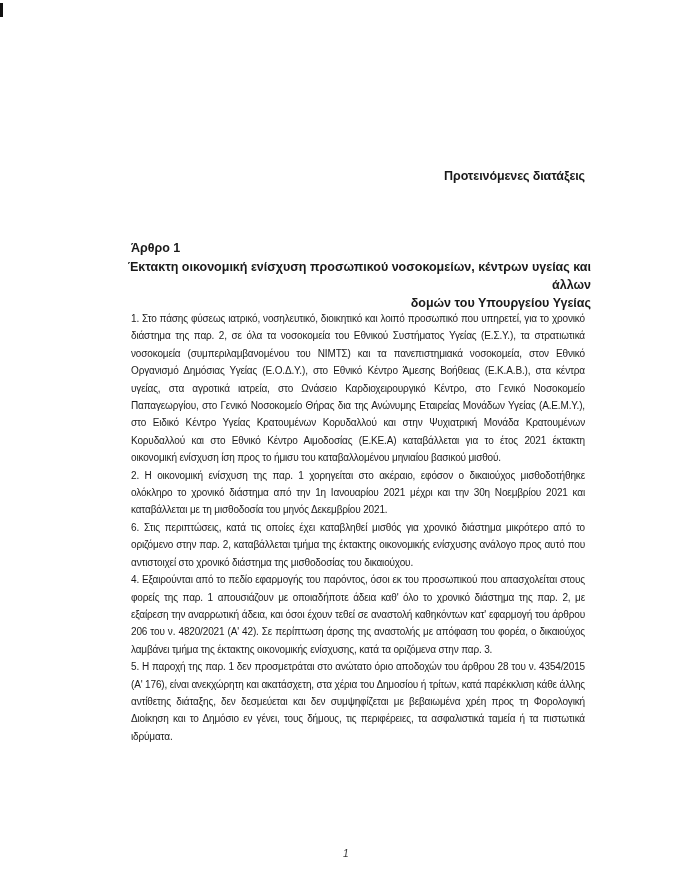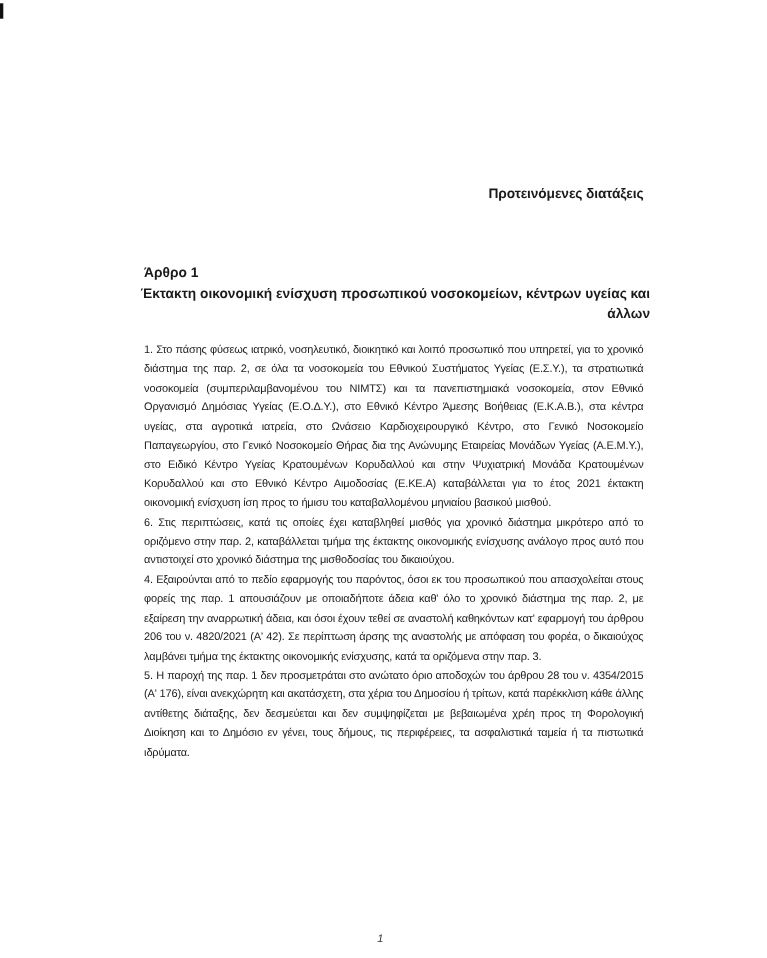--- a/index.html
+++ b/index.html
@@ -85,23 +85,25 @@
 
 <div class="corner-mark"></div>
 
 <div class="page">
   <div class="section-title">Προτεινόμενες διατάξεις</div>
 
   <div class="article-number">Άρθρο 1</div>
 
   <div class="article-heading">
     <div>Έκτακτη οικονομική ενίσχυση προσωπικού νοσοκομείων, κέντρων υγείας και άλλων</div>
+    <div>δομών του Υπουργείου Υγείας</div>
   </div>
 
   <div class="body-text">
     <p>1. Στο πάσης φύσεως ιατρικό, νοσηλευτικό, διοικητικό και λοιπό προσωπικό που υπηρετεί, για το χρονικό διάστημα της παρ. 2, σε όλα τα νοσοκομεία του Εθνικού Συστήματος Υγείας (Ε.Σ.Υ.), τα στρατιωτικά νοσοκομεία (συμπεριλαμβανομένου του ΝΙΜΤΣ)  και τα πανεπιστημιακά νοσοκομεία, στον Εθνικό Οργανισμό Δημόσιας Υγείας (Ε.Ο.Δ.Υ.), στο Εθνικό Κέντρο Άμεσης Βοήθειας (Ε.Κ.Α.Β.), στα κέντρα υγείας, στα αγροτικά ιατρεία, στο Ωνάσειο Καρδιοχειρουργικό Κέντρο, στο Γενικό Νοσοκομείο Παπαγεωργίου, στο Γενικό Νοσοκομείο Θήρας δια της Ανώνυμης Εταιρείας Μονάδων Υγείας (Α.Ε.Μ.Υ.), στο Ειδικό Κέντρο Υγείας Κρατουμένων Κορυδαλλού και στην Ψυχιατρική Μονάδα Κρατουμένων Κορυδαλλού και στο Εθνικό Κέντρο Αιμοδοσίας (Ε.ΚΕ.Α) καταβάλλεται για το έτος 2021 έκτακτη οικονομική ενίσχυση ίση προς το ήμισυ του καταβαλλομένου μηνιαίου βασικού μισθού.</p>
+    <p>2. Η οικονομική ενίσχυση της παρ. 1 χορηγείται στο ακέραιο, εφόσον ο δικαιούχος μισθοδοτήθηκε ολόκληρο το χρονικό διάστημα από την 1η Ιανουαρίου 2021 μέχρι και την 30η Νοεμβρίου 2021 και καταβάλλεται με τη μισθοδοσία του μηνός Δεκεμβρίου 2021.</p>
     <p>6. Στις περιπτώσεις, κατά τις οποίες έχει καταβληθεί μισθός για χρονικό διάστημα μικρότερο από το οριζόμενο στην παρ. 2, καταβάλλεται τμήμα της έκτακτης οικονομικής ενίσχυσης ανάλογο προς αυτό που αντιστοιχεί στο χρονικό διάστημα της μισθοδοσίας του δικαιούχου.</p>
     <p>4. Εξαιρούνται από το πεδίο εφαρμογής του παρόντος, όσοι εκ του προσωπικού που απασχολείται στους φορείς της παρ. 1 απουσιάζουν με οποιαδήποτε άδεια καθ' όλο το χρονικό διάστημα της παρ. 2, με εξαίρεση την αναρρωτική άδεια, και όσοι έχουν τεθεί σε αναστολή καθηκόντων κατ' εφαρμογή του άρθρου 206 του ν. 4820/2021 (Α' 42). Σε περίπτωση άρσης της αναστολής με απόφαση του φορέα, ο δικαιούχος λαμβάνει τμήμα της έκτακτης οικονομικής ενίσχυσης, κατά τα οριζόμενα στην παρ. 3.</p>
     <p>5. Η παροχή της παρ. 1 δεν προσμετράται στο ανώτατο όριο αποδοχών του άρθρου 28 του ν. 4354/2015 (Α' 176), είναι ανεκχώρητη και ακατάσχετη, στα χέρια του Δημοσίου ή τρίτων, κατά παρέκκλιση κάθε άλλης αντίθετης διάταξης, δεν δεσμεύεται και δεν συμψηφίζεται με βεβαιωμένα χρέη προς τη Φορολογική Διοίκηση και το Δημόσιο εν γένει, τους δήμους, τις περιφέρειες, τα ασφαλιστικά ταμεία ή τα πιστωτικά ιδρύματα.</p>
   </div>
 </div>
 
 <div class="page-number">1</div>
 
 </body></html>

